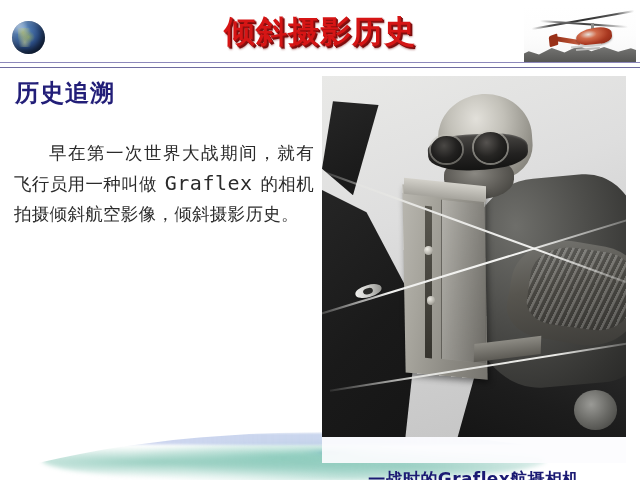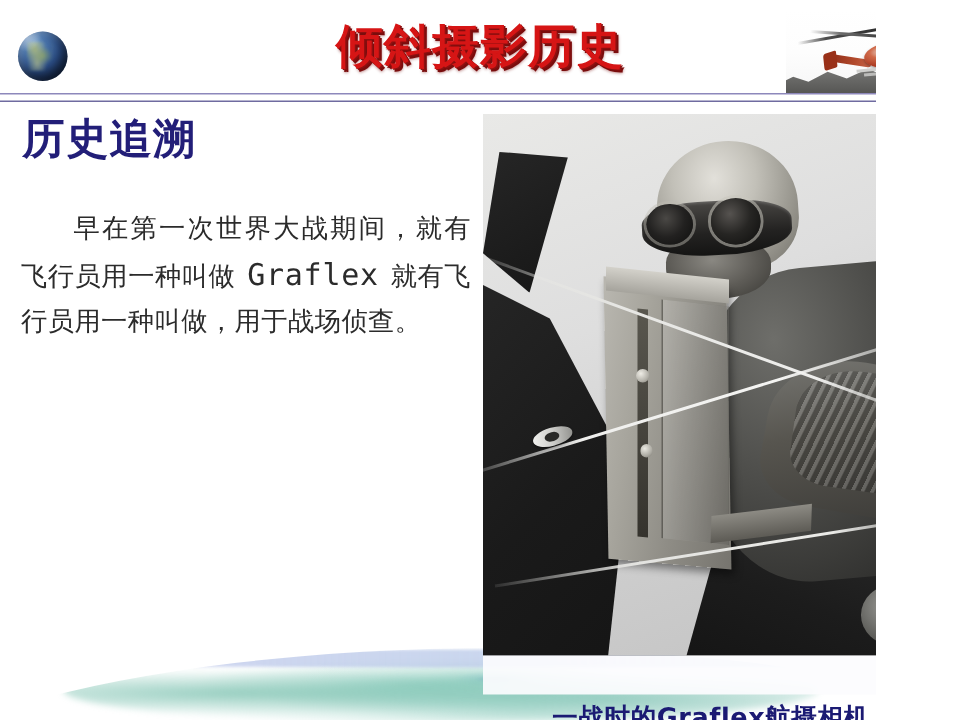--- a/index.html
+++ b/index.html
@@ -12,21 +12,21 @@
     overflow: hidden;
     background: #ffffff;
     font-family: "DejaVu Serif", "Liberation Serif", serif;
     position: relative;
   }
 
   
   #slide {
     position: absolute;
     left: 0; top: 0;
-    width: 584px; height: 480px;
+    width: 640px; height: 480px;
     background: #ffffff;
     overflow: hidden;
   }
 
   
   .globe-horizon {
     position: absolute;
     left: -120px;
     top: 432px;
     width: 900px;
@@ -252,21 +252,21 @@
     background: #bcbcba;
     transform: rotate(-5deg);
   }
 
   
   .section-heading {
     position: absolute;
     left: 15px;
     top: 80px;
     font-family: "DejaVu Sans", "Liberation Sans", sans-serif;
-    font-size: 28px;
+    font-size: 24px;
     font-weight: bold;
     color: #221e78;
     letter-spacing: 1px;
     line-height: 26px;
     white-space: nowrap;
     z-index: 4;
   }
 
   
   .body-text {
@@ -603,21 +603,21 @@
       <div class="heli-body"></div>
       <div class="heli-skid"></div>
       <div class="heli-skid2"></div>
     </div>
   </div>
   <div class="header-rule"></div>
 
   <div class="section-heading">历史追溯</div>
 
   <div class="body-text">
-    <p><span>早在第一次世界大战期间，就有飞行员用一种叫做 </span><span class="mono-word">Graflex</span><span> 就有飞行员用一种叫做，用于战场侦查。</span></p>
+    <p><span>早在第一次世界大战期间，就有飞行员用一种叫做 </span><span class="mono-word">Graflex</span><span> 的相机拍摄倾斜航空影像，倾斜摄影历史。</span></p>
   </div>
 
   <div class="photo-frame">
     <div class="ph-sky"></div>
     <div class="ph-wing-top"></div>
     <div class="ph-wing"></div>
     <div class="ph-lower-right"></div>
     <div class="ph-torso"></div>
     <div class="ph-arm"></div>
     <div class="ph-arm-ribs"></div>

